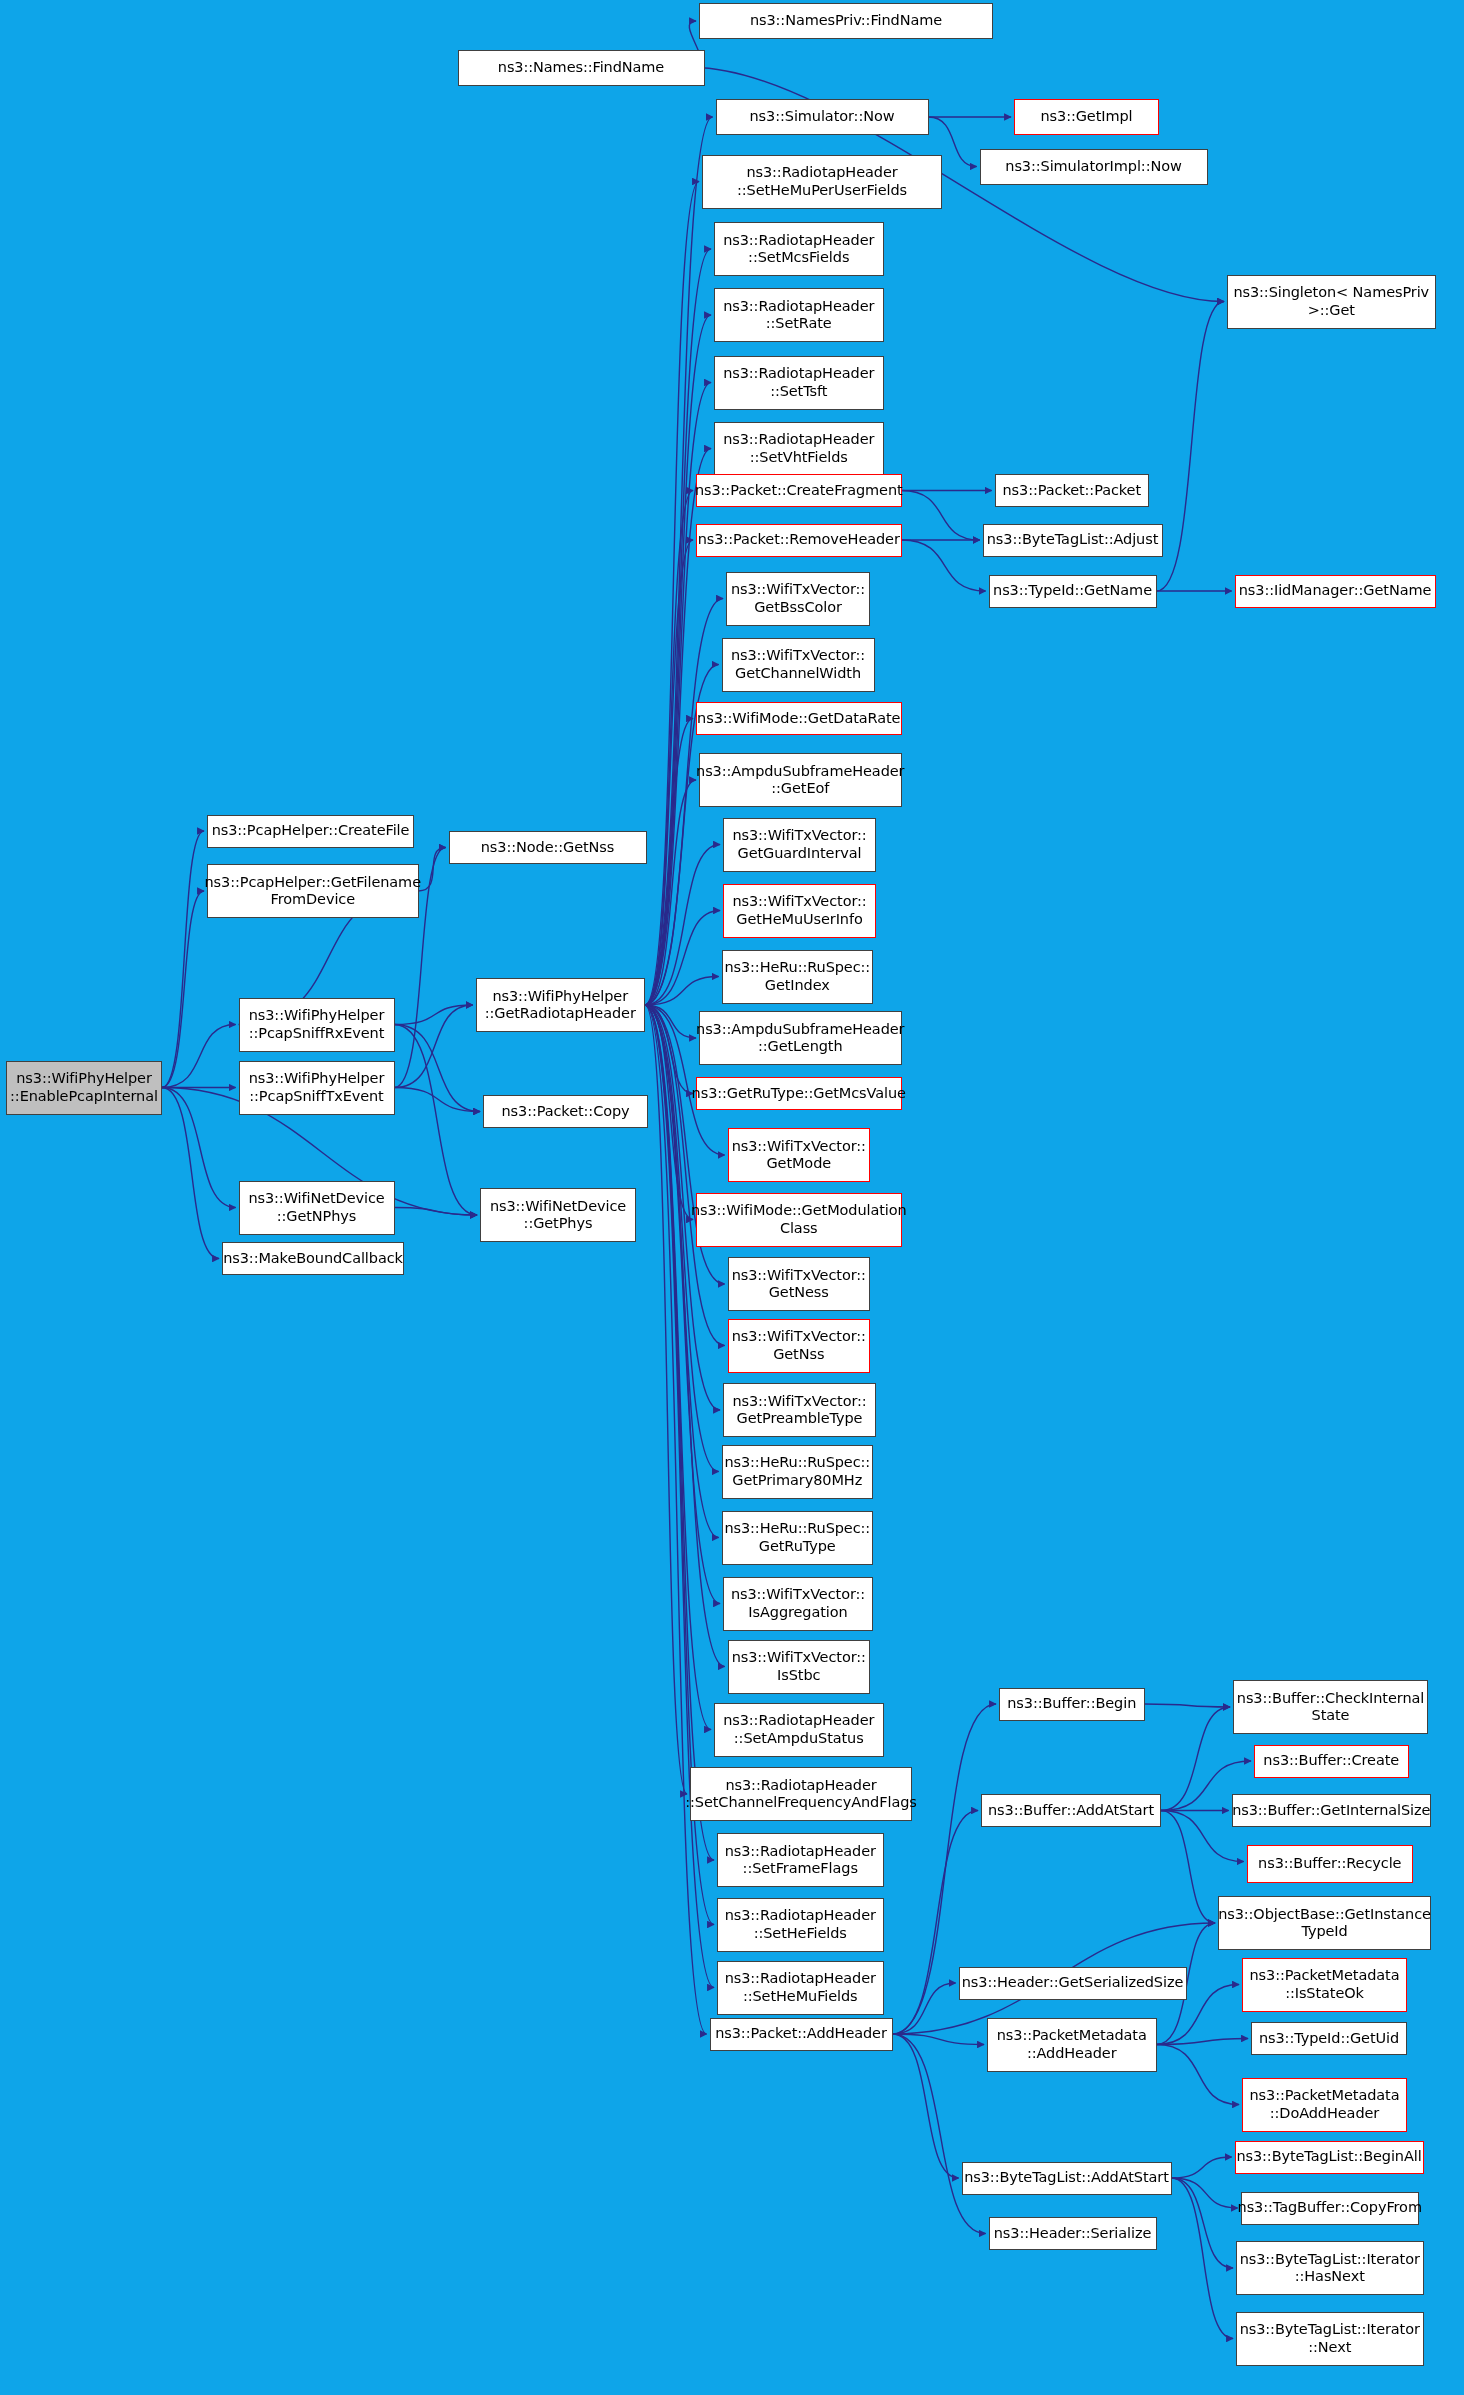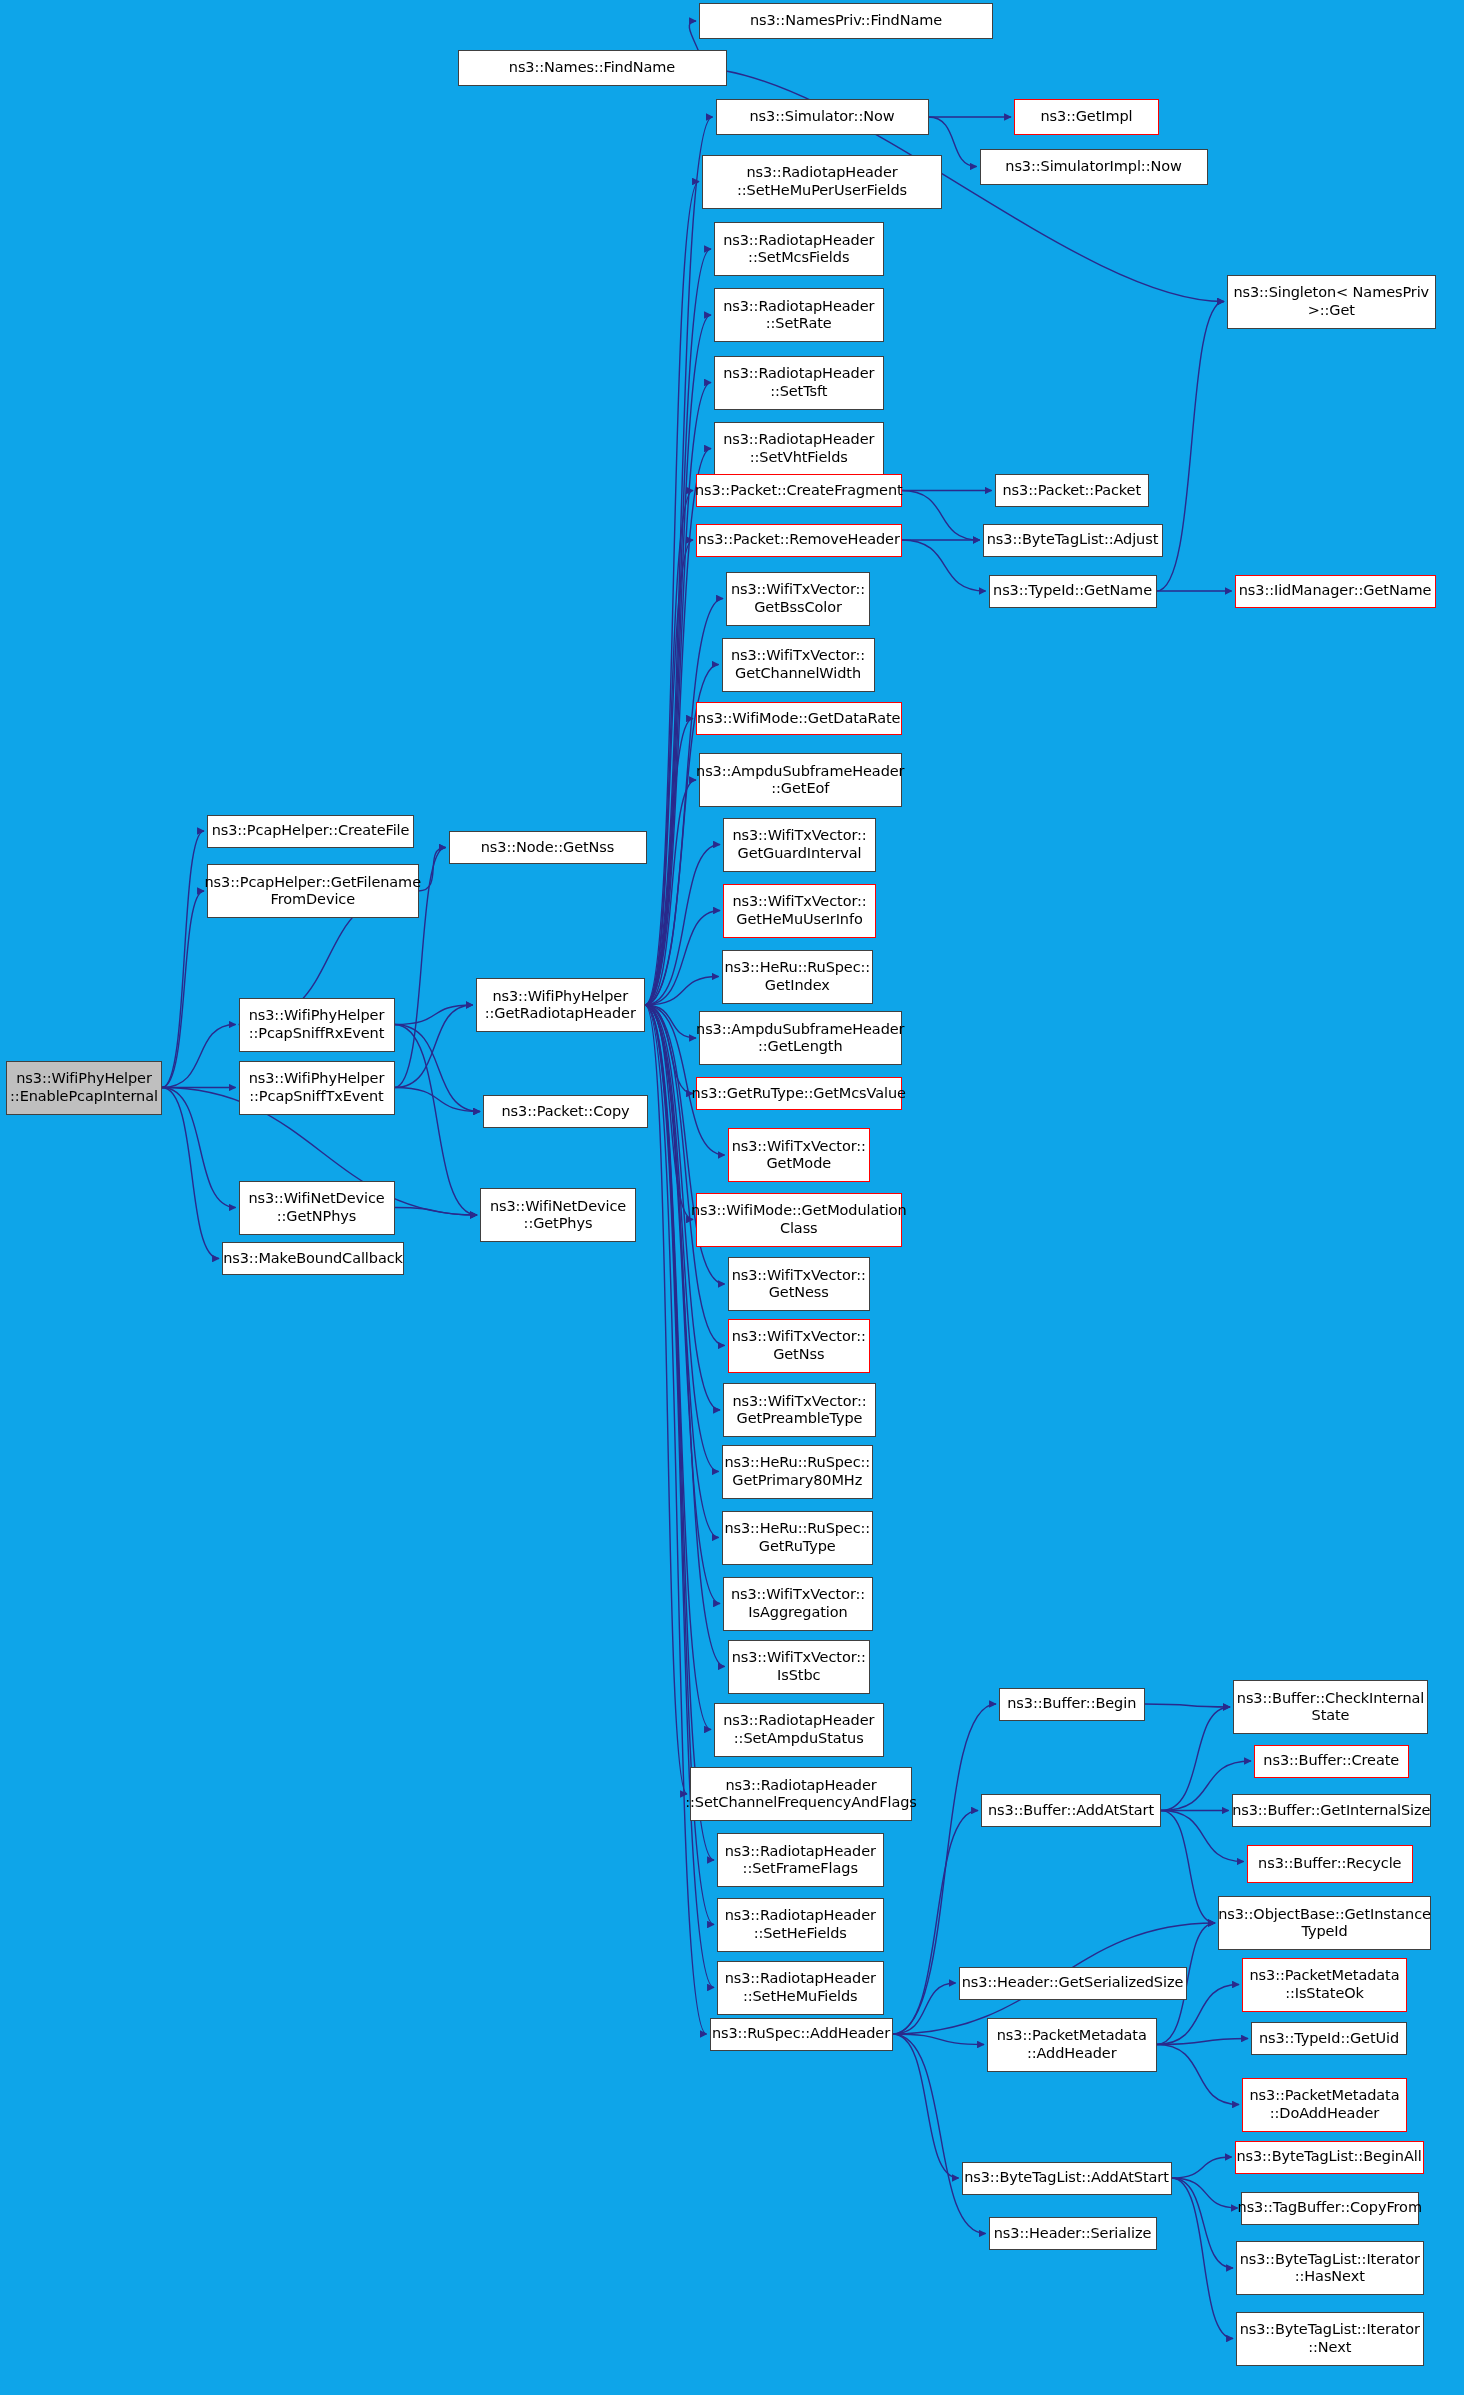--- a/index.html
+++ b/index.html
@@ -119,21 +119,21 @@
         <path d="M1156.5,2044.5 C1209.51,2044.5 1188.99,2104.5 1239,2104.5"></path>
         <path d="M1156.5,2044.5 C1194.63,2044.5 1179.87,1923 1215,1923"></path>
         <path d="M1171.5,2178 C1210.56,2178 1195.44,2157 1231.5,2157"></path>
         <path d="M1171.5,2178 C1214.28,2178 1197.72,2208 1237.5,2208"></path>
         <path d="M1171.5,2178 C1211.49,2178 1196.01,2268 1233,2268"></path>
         <path d="M1171.5,2178 C1211.49,2178 1196.01,2338.5 1233,2338.5"></path>
       </g>
   </svg>
   <div id="node-layer">
       <div class="node" style="left: 699px; top: 3px; width: 294px; height: 36px;">ns3::NamesPriv::FindName</div>
-      <div class="node" style="left: 457.5px; top: 49.5px; width: 269px; height: 36px;">ns3::Names::FindName</div>
+      <div class="node" style="left: 457.5px; top: 49.5px; width: 247px; height: 36px;">ns3::Names::FindName</div>
       <div class="node" style="left: 715.5px; top: 99px; width: 213px; height: 36px;">ns3::Simulator::Now</div>
       <div class="node red" style="left: 1014px; top: 99px; width: 145px; height: 36px;">ns3::GetImpl</div>
       <div class="node" style="left: 979.5px; top: 148.5px; width: 228px; height: 36px;">ns3::SimulatorImpl::Now</div>
       <div class="node" style="left: 702px; top: 154.5px; width: 240px; height: 54px;">ns3::RadiotapHeader
 ::SetHeMuPerUserFields</div>
       <div class="node" style="left: 1227px; top: 274.5px; width: 208.5px; height: 54px;">ns3::Singleton&lt; NamesPriv
 &gt;::Get</div>
       <div class="node" style="left: 714px; top: 222px; width: 169.5px; height: 54px;">ns3::RadiotapHeader
 ::SetMcsFields</div>
       <div class="node" style="left: 714px; top: 288px; width: 169.5px; height: 54px;">ns3::RadiotapHeader
@@ -185,21 +185,21 @@
       <div class="node" style="left: 714px; top: 1702.5px; width: 169.5px; height: 54px;">ns3::RadiotapHeader
 ::SetAmpduStatus</div>
       <div class="node" style="left: 690px; top: 1767px; width: 222px; height: 54px;">ns3::RadiotapHeader
 ::SetChannelFrequencyAndFlags</div>
       <div class="node" style="left: 717px; top: 1833px; width: 166.5px; height: 54px;">ns3::RadiotapHeader
 ::SetFrameFlags</div>
       <div class="node" style="left: 717px; top: 1897.5px; width: 166.5px; height: 54px;">ns3::RadiotapHeader
 ::SetHeFields</div>
       <div class="node" style="left: 717px; top: 1960.5px; width: 166.5px; height: 54px;">ns3::RadiotapHeader
 ::SetHeMuFields</div>
-      <div class="node" style="left: 709.5px; top: 2017.5px; width: 183px; height: 33px;">ns3::RuSpec::AddHeader</div>
+      <div class="node" style="left: 709.5px; top: 2017.5px; width: 183px; height: 33px;">ns3::Packet::AddHeader</div>
       <div class="node" style="left: 207px; top: 814.5px; width: 207px; height: 33px;">ns3::PcapHelper::CreateFile</div>
       <div class="node" style="left: 448.5px; top: 831px; width: 198px; height: 33px;">ns3::Node::GetNss</div>
       <div class="node" style="left: 207px; top: 864px; width: 211.5px; height: 54px;">ns3::PcapHelper::GetFilename
 FromDevice</div>
       <div class="node" style="left: 475.5px; top: 978px; width: 169.5px; height: 54px;">ns3::WifiPhyHelper
 ::GetRadiotapHeader</div>
       <div class="node" style="left: 238.5px; top: 997.5px; width: 156px; height: 54px;">ns3::WifiPhyHelper
 ::PcapSniffRxEvent</div>
       <div class="node" style="left: 238.5px; top: 1060.5px; width: 156px; height: 54px;">ns3::WifiPhyHelper
 ::PcapSniffTxEvent</div>

